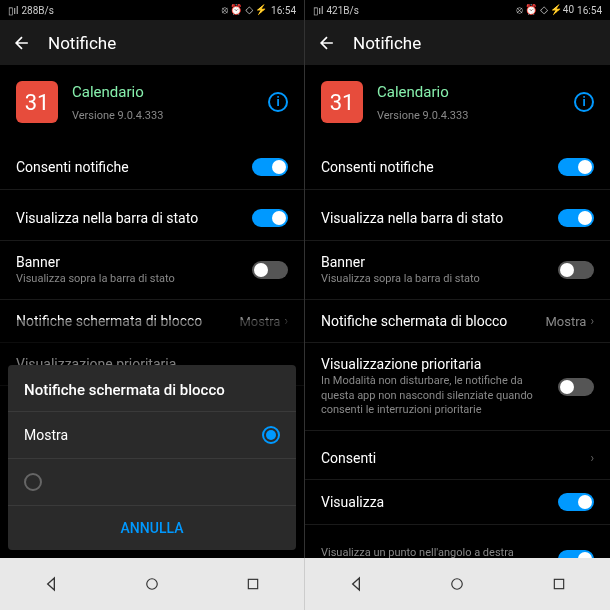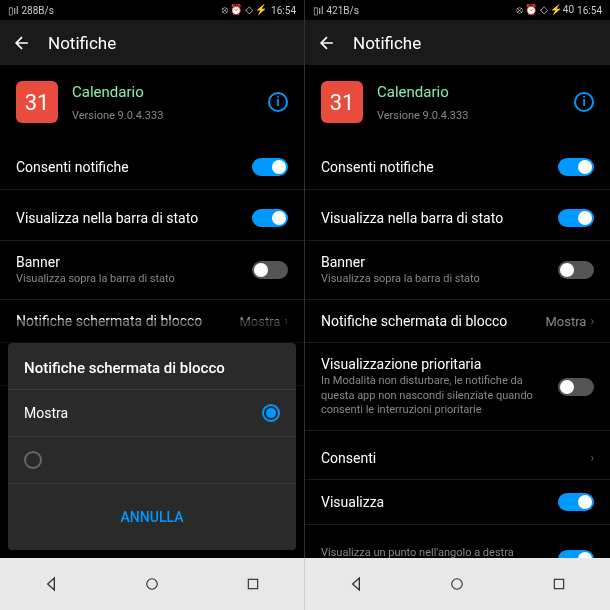--- a/index.html
+++ b/index.html
@@ -35,21 +35,21 @@
 .toggle.on::after { right: 2px; }
 .toggle.off::after { left: 2px; }
 
 .overlay { position: absolute; left: 0; right: 0; bottom: 0; top: 320px; background: rgba(0,0,0,0.5); }
 .sheet { position: absolute; left: 8px; right: 8px; bottom: 8px; background: #2a2a2a; border-radius: 4px; padding: 0; }
 .sheet-title { padding: 16px 16px 12px; font-size: 15px; font-weight: 500; color: #fff; }
 .sheet-opt { padding: 14px 16px; display: flex; align-items: center; justify-content: space-between; font-size: 14px; color: #fff; border-top: 1px solid #3a3a3a; }
 .radio { width: 18px; height: 18px; border: 2px solid #666; border-radius: 50%; display: flex; align-items: center; justify-content: center; }
 .radio.sel { border-color: #0099ff; }
 .radio.sel::after { content: ''; width: 10px; height: 10px; background: #0099ff; border-radius: 50%; }
-.sheet-cancel { padding: 25px; text-align: center; font-size: 14px; color: #0099ff; border-top: 1px solid #3a3a3a; font-weight: 500; }
+.sheet-cancel { padding: 14px; text-align: center; font-size: 14px; color: #0099ff; border-top: 1px solid #3a3a3a; font-weight: 500; }
 
 .navbar { position: absolute; bottom: 0; left: 0; width: 610px; height: 52px; background: #e8e8e8; display: flex; }
 .navhalf { width: 305px; display: flex; justify-content: space-around; align-items: center; }
 .navhalf:first-child { border-right: 1px solid #ccc; }
 .navbtn { width: 20px; height: 20px; display: flex; align-items: center; justify-content: center; color: #333; }
 
 svg { display: block; }
 </style>
 </head>
 <body>

